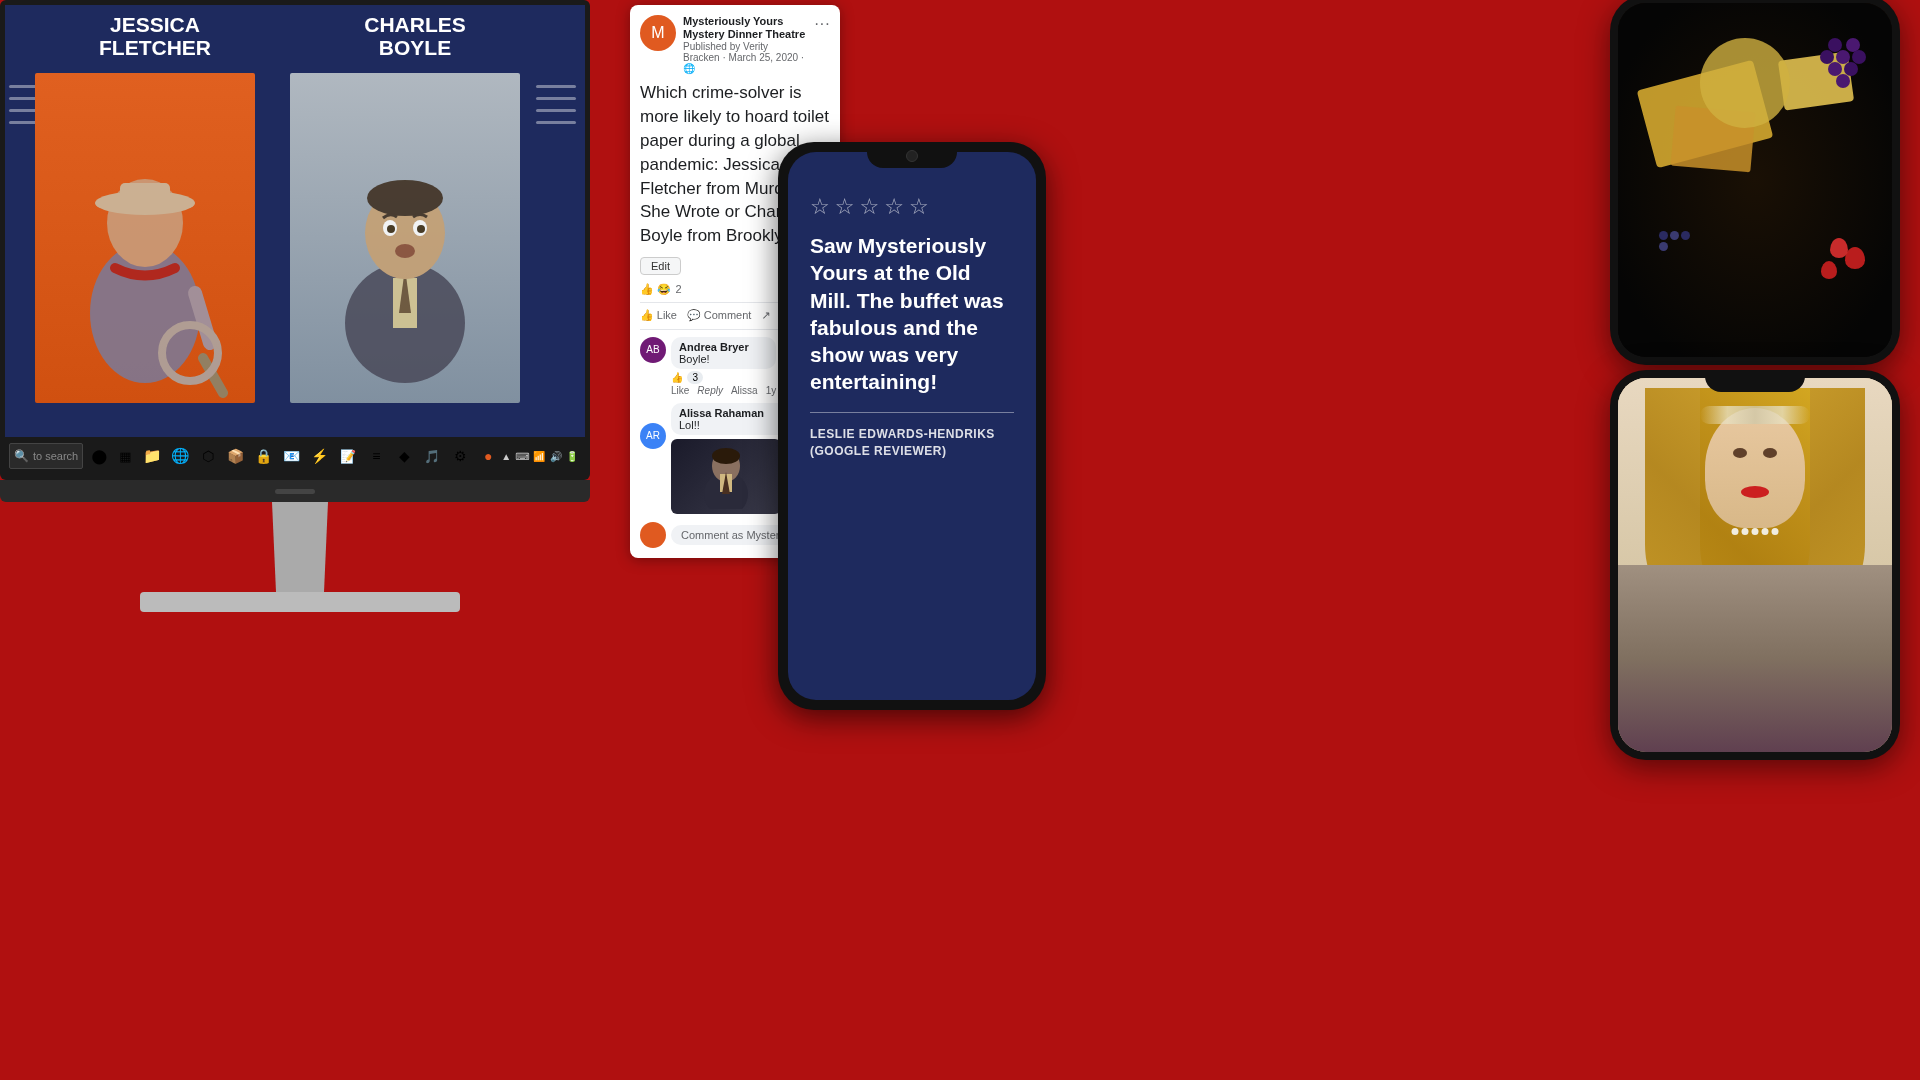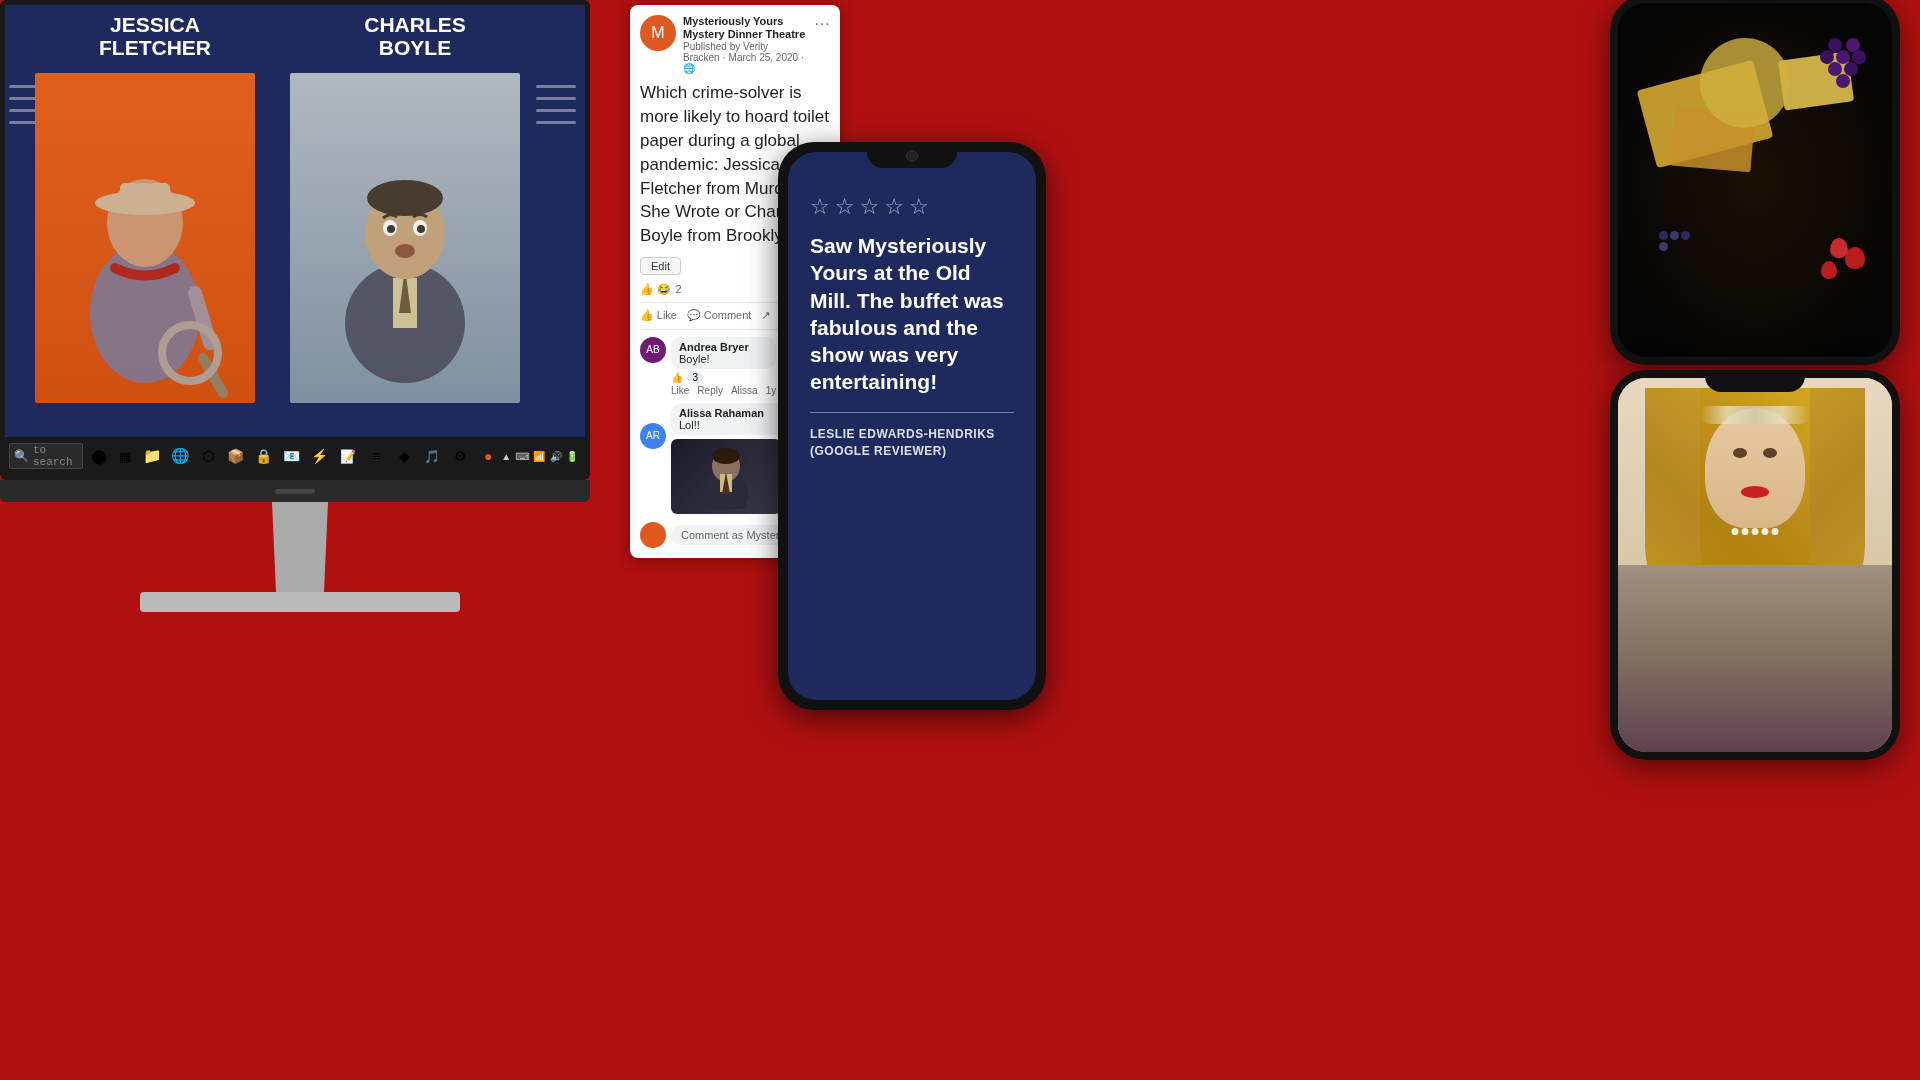--- a/index.html
+++ b/index.html
@@ -108,21 +108,21 @@
               <ellipse cx="100" cy="138" rx="10" ry="7" fill="#8a4a30"></ellipse>
             </svg>
           </div>
         </div>
       </div>
 
       <div style="position:absolute;bottom:0;left:0;right:0;height:38px;background:#1a1a1a;display:flex;align-items:center;z-index:20;">
 
         <div style="display:flex;align-items:center;background:#2a2a2a;border:1px solid #444;height:26px;width:155px;margin-left:4px;border-radius:2px;">
           <span style="color:#888;font-size:12px;padding:0 4px;">🔍</span>
-          <span style="font-size:11px;color:#888;font-family:Liberation Mono, monospace;">to search</span>
+          <span style="font-size:11px;color:#888;">to search</span>
         </div>
 
         <div style="display:flex;gap:2px;margin-left:4px;">
           <div style="width:24px;height:28px;display:flex;align-items:center;justify-content:center;font-size:14px;">⬤</div>
           <div style="width:24px;height:28px;display:flex;align-items:center;justify-content:center;font-size:13px;">▦</div>
           <div style="width:26px;height:28px;display:flex;align-items:center;justify-content:center;font-size:15px;">📁</div>
           <div style="width:26px;height:28px;display:flex;align-items:center;justify-content:center;font-size:15px;">🌐</div>
           <div style="width:26px;height:28px;display:flex;align-items:center;justify-content:center;font-size:14px;">⬡</div>
           <div style="width:26px;height:28px;display:flex;align-items:center;justify-content:center;font-size:14px;">📦</div>
           <div style="width:26px;height:28px;display:flex;align-items:center;justify-content:center;font-size:14px;">🔒</div>
@@ -191,21 +191,21 @@
       <div style="background:#f0f2f5;border-radius:10px;padding:4px 8px;">
         <div style="font-size:11px;font-weight:700;color:#1c1e21;">Andrea Bryer</div>
         <div style="font-size:11px;color:#1c1e21;">Boyle!</div>
       </div>
       <div style="display:flex;align-items:center;gap:4px;margin-top:2px;">
         <span style="font-size:10px;color:#65676b;">👍</span>
         <span style="font-size:10px;background:#e8ecf0;border-radius:10px;padding:1px 5px;">3</span>
       </div>
       <div style="display:flex;gap:8px;font-size:10px;color:#65676b;margin-top:1px;">
         <span style="cursor:pointer;">Like</span>
-        <span style="cursor:pointer;">Reply</span>
+        <span style="cursor:pointer;font-style:italic;">Reply</span>
         <span style="cursor:pointer;">Alissa</span>
         <span>1y</span>
       </div>
     </div>
   </div>
   
   <div style="display:flex;gap:5px;margin-top:7px;">
     <div style="width:26px;height:26px;border-radius:50%;background:#3b82f6;flex-shrink:0;display:flex;align-items:center;justify-content:center;font-size:10px;color:white;margin-top:20px;">AR</div>
     <div style="flex:1;">
       <div style="background:#f0f2f5;border-radius:10px;padding:4px 8px;">

